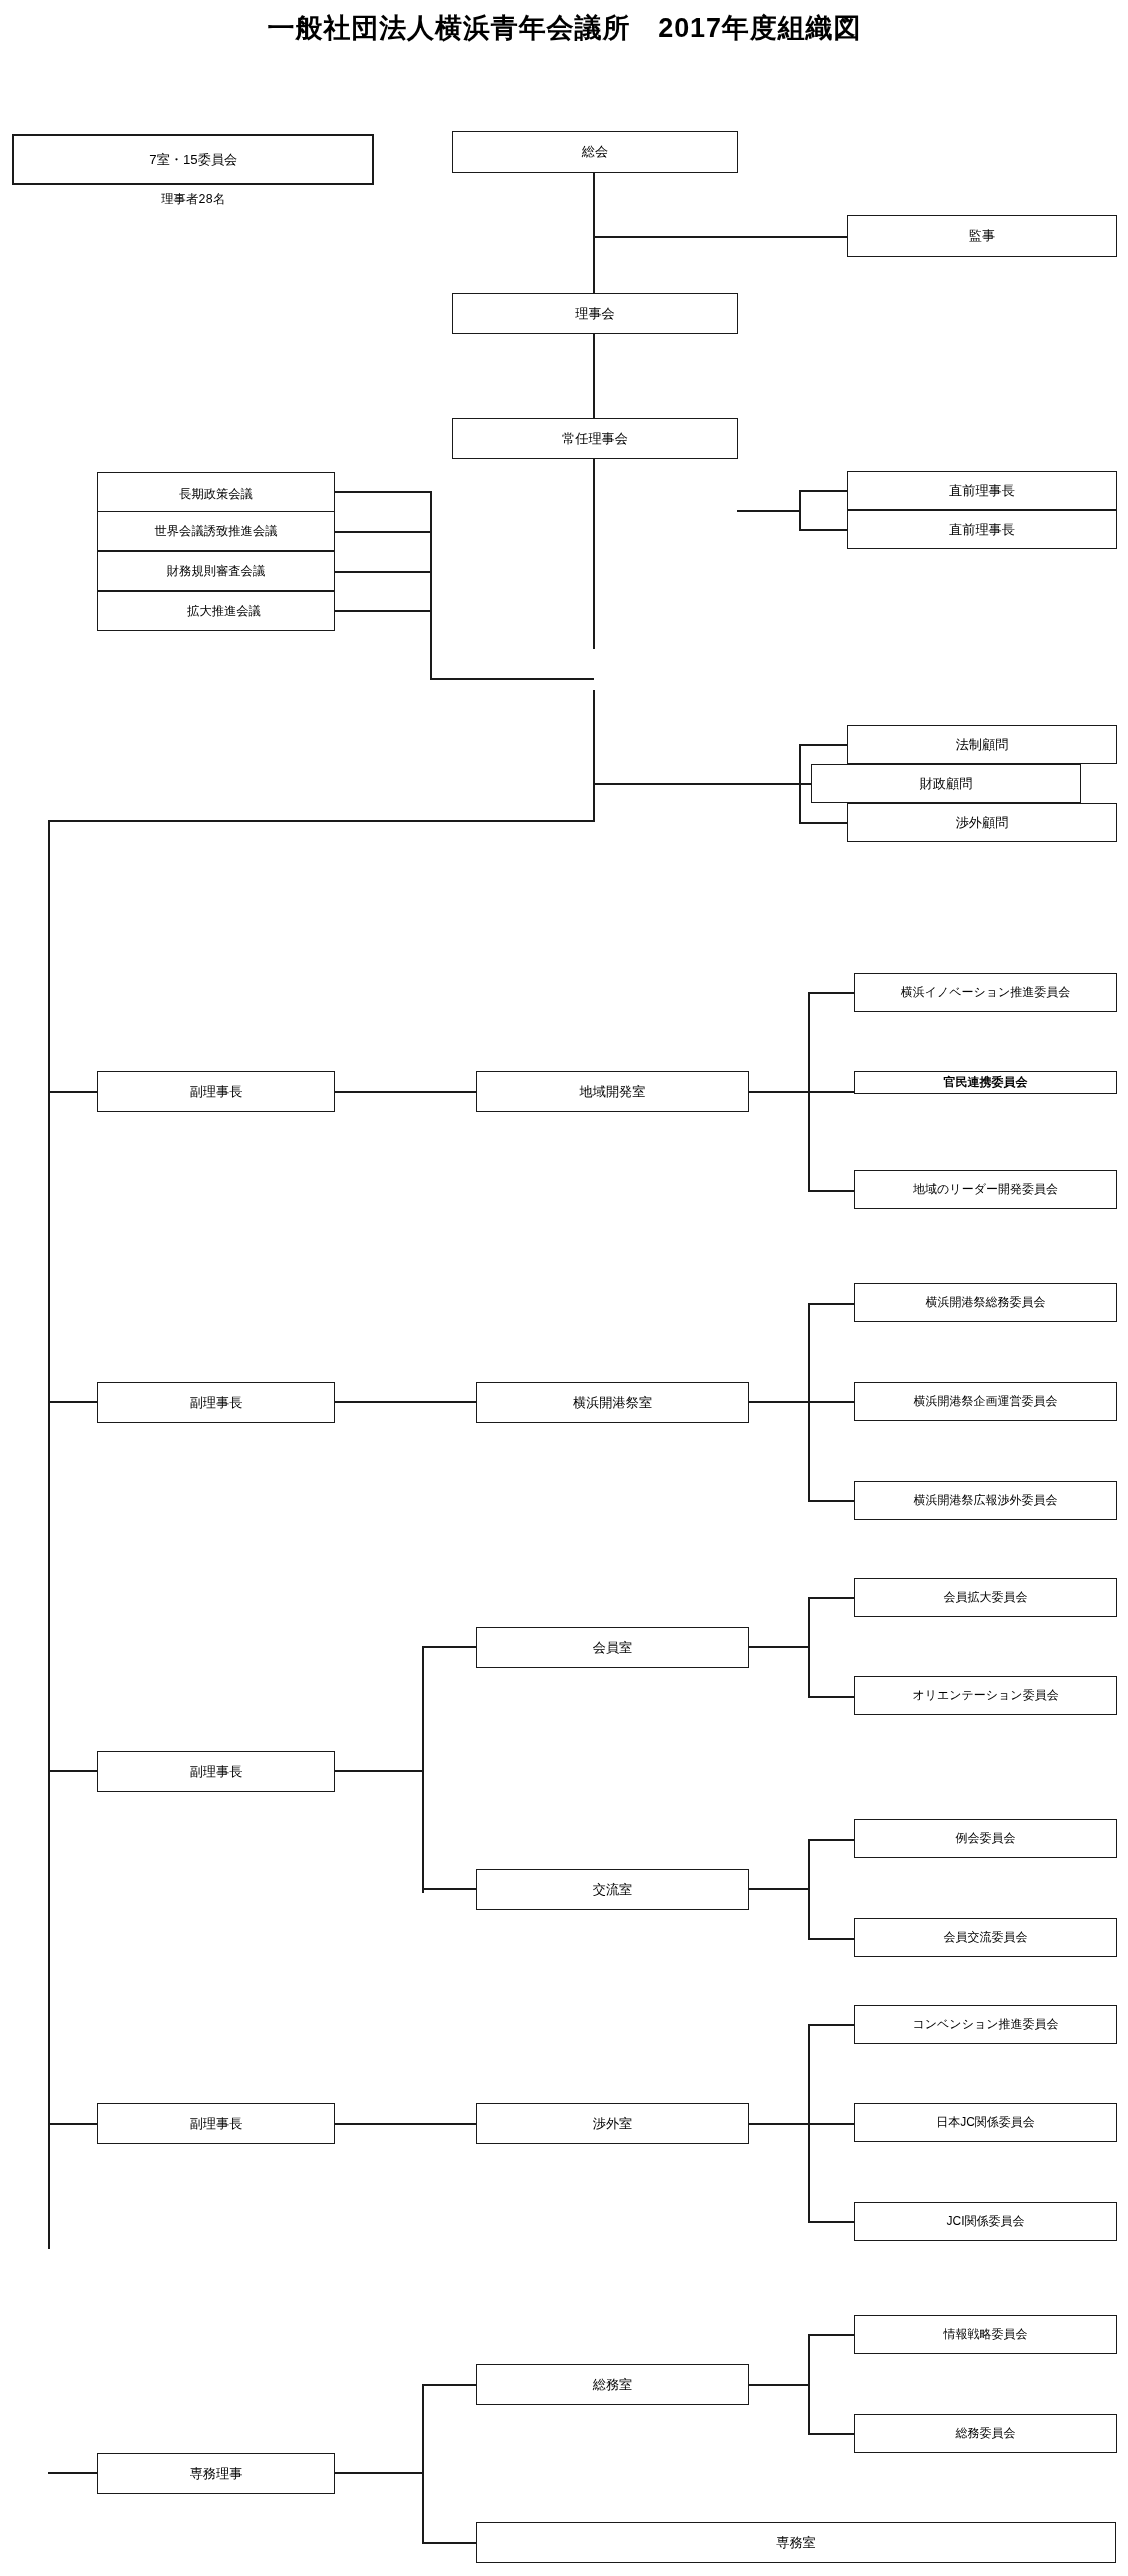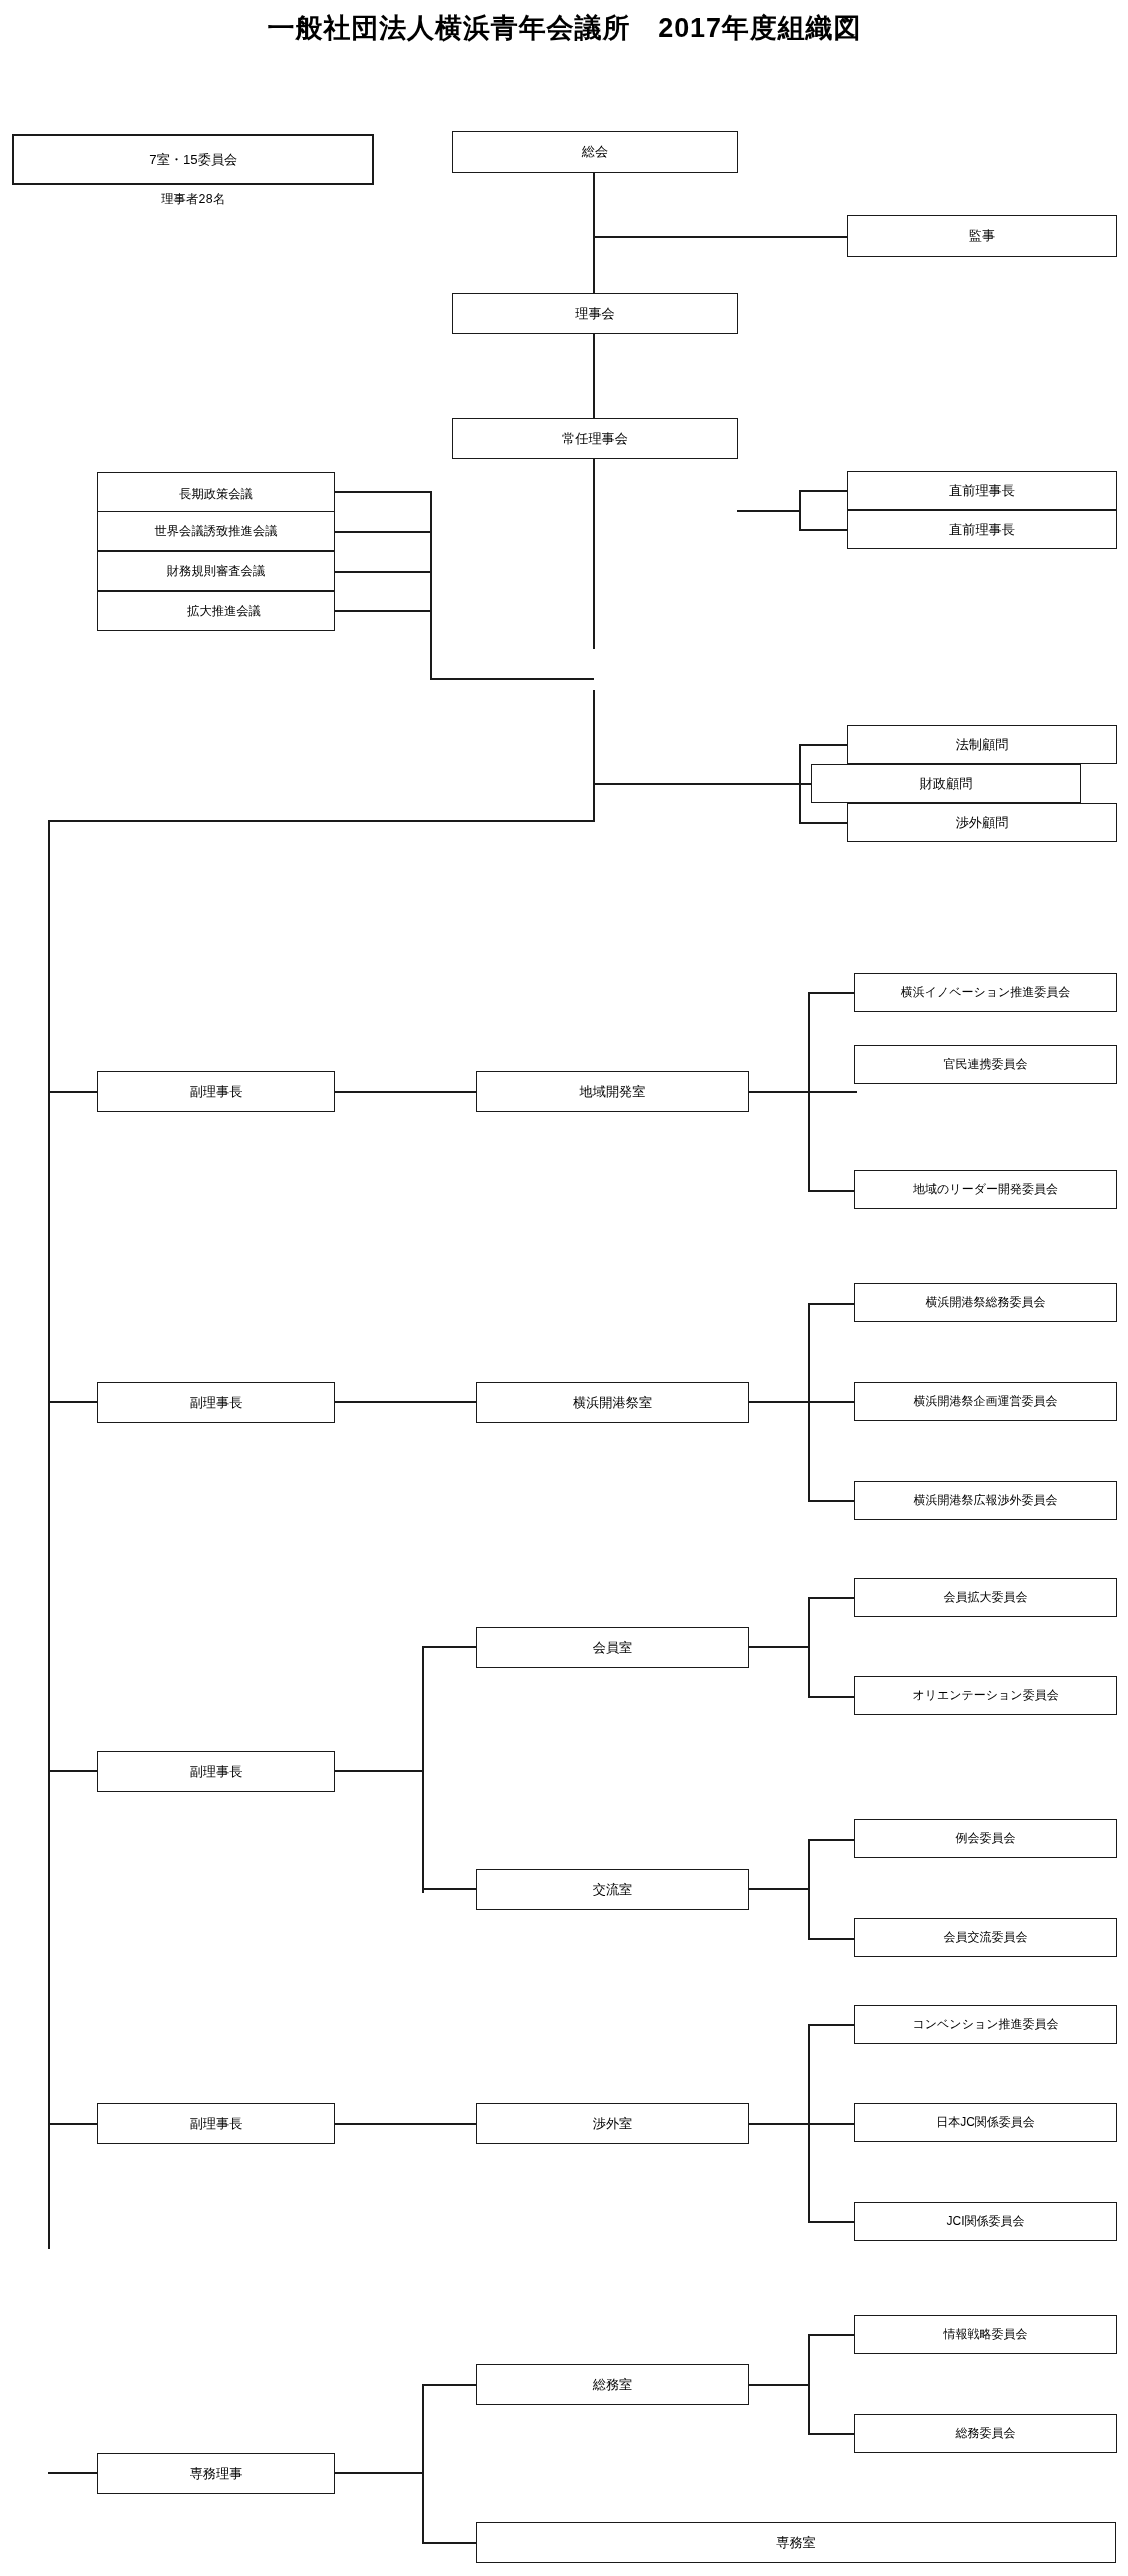--- a/index.html
+++ b/index.html
@@ -174,21 +174,21 @@
   <div class="ln lnh" style="left:333px; top:1091px; width:145px;"></div>
 
   <div class="ln lnh" style="left:748px; top:1091px; width:62px;"></div>
   <div class="ln lnv" style="left:808px; top:992px; height:198px;"></div>
 
   <div class="node tiny" style="left:854px; top:973px; width:263px; height:39px;">
     <span>横浜イノベーション推進委員会</span>
   </div>
   <div class="ln lnh" style="left:808px; top:992px; width:49px;"></div>
 
-  <div class="node tiny" style="left:854px; top:1045px; width:263px; height:39px;">
+  <div class="node tiny" style="left:854px; top:1071px; width:263px; height:23px;font-weight:bold;">
     <span>官民連携委員会</span>
   </div>
   <div class="ln lnh" style="left:808px; top:1091px; width:49px;"></div>
 
   <div class="node tiny" style="left:854px; top:1170px; width:263px; height:39px;">
     <span>地域のリーダー開発委員会</span>
   </div>
   <div class="ln lnh" style="left:808px; top:1190px; width:49px;"></div>
 
   <div class="node" style="left:97px; top:1382px; width:238px; height:41px;">

